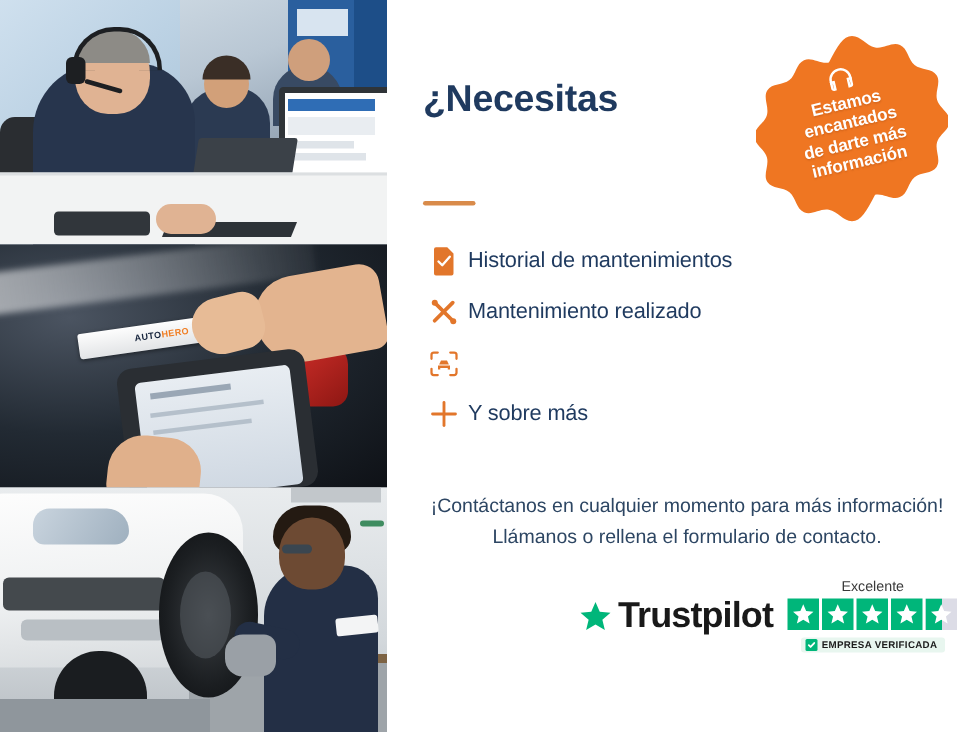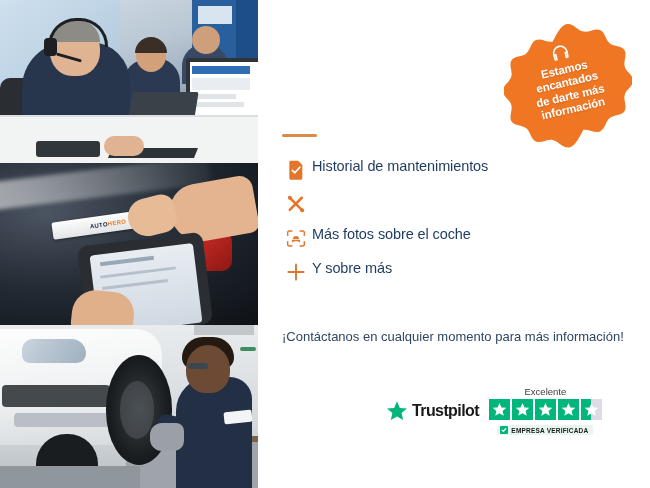--- a/index.html
+++ b/index.html
@@ -379,21 +379,21 @@
     position: absolute;
     left: 22px;
     top: 158px;
     width: 330px;
     margin: 0;
     padding: 0;
     list-style: none;
   }
   .feature-item {
     display: flex;
-    align-items: flex-start;
+    align-items: center;
     height: 32px;
     margin-bottom: 2px;
   }
   .feature-icon {
     flex: 0 0 32px;
     width: 32px;
     height: 24px;
     display: flex;
     align-items: center;
     justify-content: center;
@@ -410,39 +410,39 @@
   .body-copy {
     position: absolute;
     left: 24px;
     top: 326px;
     width: 352px;
     margin: 0;
     font-size: 13px;
     line-height: 1.62;
     color: #2d4663;
   }
-  .body-copy span { display: block; }
+  .body-copy span { display: block; text-align: center; }
 
   
   .trustpilot {
     position: absolute;
     left: 128px;
     top: 386px;
     display: flex;
     align-items: center;
     gap: 10px;
   }
   .tp-logo {
     display: flex;
     align-items: center;
     gap: 4px;
   }
   .tp-star-logo { width: 22px; height: 22px; }
   .tp-wordmark {
-    font-size: 16px;
+    font-size: 24px;
     font-weight: bold;
     color: #191919;
     letter-spacing: -0.6px;
   }
   .tp-rating {
     display: flex;
     flex-direction: column;
     align-items: center;
     gap: 2px;
   }
@@ -578,20 +578,21 @@
       <div class="p3-badge"></div>
       <div class="p3-arm"></div>
       <div class="p3-glove"></div>
     </div>
 
   </div>
 
   <div class="content-panel">
 
     <h1 class="headline">
+      <span class="headline-line">¿Necesitas</span>
     </h1>
 
     <div class="divider"></div>
 
     <div class="badge">
       <svg class="badge-shape" viewBox="0 0 128 128">
         <path fill="#ef7622" d="M64 2c6 0 9.5 6.5 15.4 7.6 5.9 1.1 11.3-3.9 16.6-1.6 5.3 2.3 5.3 9.7 9.7 13.3 4.4 3.6 11.6 2 14.7 6.8 3.1 4.8-1.2 10.8 0.3 16.4 1.5 5.6 8.4 8.3 8.4 14.2 0 5.9-6.9 8.6-8.4 14.2-1.5 5.6 2.8 11.6-0.3 16.4-3.1 4.8-10.3 3.2-14.7 6.8-4.4 3.6-4.4 11-9.7 13.3-5.3 2.3-10.7-2.7-16.6-1.6C73.5 119 70 125.5 64 125.5c-6 0-9.5-6.5-15.4-7.6-5.9-1.1-11.3 3.9-16.6 1.6-5.3-2.3-5.3-9.7-9.7-13.3-4.4-3.6-11.6-2-14.7-6.8-3.1-4.8 1.2-10.8-0.3-16.4C5.8 77.4-1.1 74.7-1.1 68.8c0-5.9 6.9-8.6 8.4-14.2 1.5-5.6-2.8-11.6 0.3-16.4 3.1-4.8 10.3-3.2 14.7-6.8 4.4-3.6 4.4-11 9.7-13.3 5.3-2.3 10.7 2.7 16.6 1.6C54.5 8.5 58 2 64 2z"></path>
       </svg>
       <div class="badge-inner">
         <svg class="badge-icon" viewBox="0 0 24 24" fill="none" stroke="#ffffff" stroke-width="1.9" stroke-linecap="round">
@@ -624,53 +625,54 @@
         <span class="feature-icon">
           <svg width="20" height="20" viewBox="0 0 24 24">
             <g stroke="#e2762b" stroke-width="3" stroke-linecap="round">
               <path d="M4.5 4.5L19 19"></path>
               <path d="M19 4.5L4.5 19"></path>
             </g>
             <circle cx="4.6" cy="4.6" r="2.4" fill="#e2762b"></circle>
             <circle cx="19.4" cy="19.4" r="2.4" fill="#e2762b"></circle>
           </svg>
         </span>
+        <span class="feature-label">Mantenimiento realizado</span>
       </li>
 
 
       <li class="feature-item">
         <span class="feature-icon">
           <svg width="20" height="19" viewBox="0 0 24 22" fill="none">
             <g stroke="#e2762b" stroke-width="1.8" stroke-linecap="round">
               <path d="M2 7V3.8A1.8 1.8 0 0 1 3.8 2H7"></path>
               <path d="M22 7V3.8A1.8 1.8 0 0 0 20.2 2H17"></path>
               <path d="M2 15v3.2A1.8 1.8 0 0 0 3.8 20H7"></path>
               <path d="M22 15v3.2A1.8 1.8 0 0 1 20.2 20H17"></path>
             </g>
             <path fill="#e2762b" d="M7.2 12.4h9.6v3.1h-1.8v-1.1H9v1.1H7.2v-3.1z"></path>
             <path fill="#e2762b" d="M8.1 11.6l1.5-3.2h4.8l1.5 3.2H8.1z"></path>
           </svg>
         </span>
-        <span class="feature-label">Más fotos sobre el coche</span>
       </li>
 
       <li class="feature-item">
         <span class="feature-icon">
           <svg width="20" height="20" viewBox="0 0 22 22" stroke="#e2762b" stroke-width="2.1" stroke-linecap="round">
             <path d="M11 2.6v16.8"></path>
             <path d="M2.6 11h16.8"></path>
           </svg>
         </span>
         <span class="feature-label">Y sobre más</span>
       </li>
 
     </ul>
 
     <p class="body-copy">
       <span>¡Contáctanos en cualquier momento para más información!</span>
+      <span>Llámanos o rellena el formulario de contacto.</span>
     </p>
 
     <div class="trustpilot">
 
       <div class="tp-logo">
         <svg class="tp-star-logo" viewBox="0 0 24 24">
           <path fill="#00b67a" d="M12 1.4l3.1 7.2 7.8 0.6-5.9 5.1 1.8 7.6L12 17.9 5.2 21.9l1.8-7.6-5.9-5.1 7.8-0.6z"></path>
         </svg>
         <span class="tp-wordmark">Trustpilot</span>
       </div>

